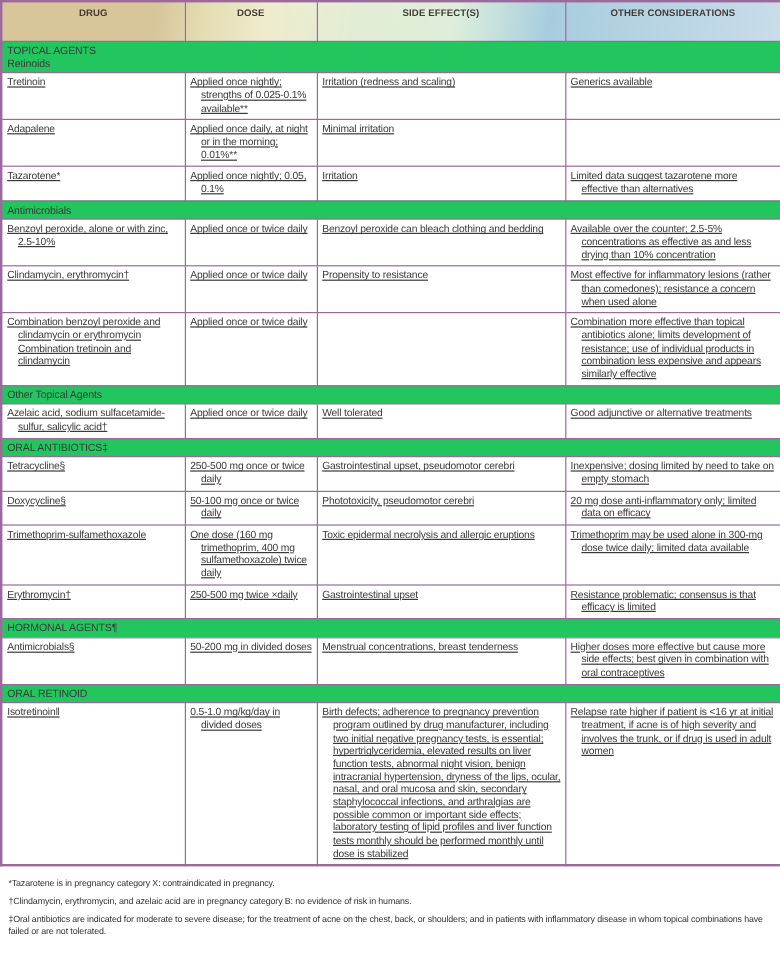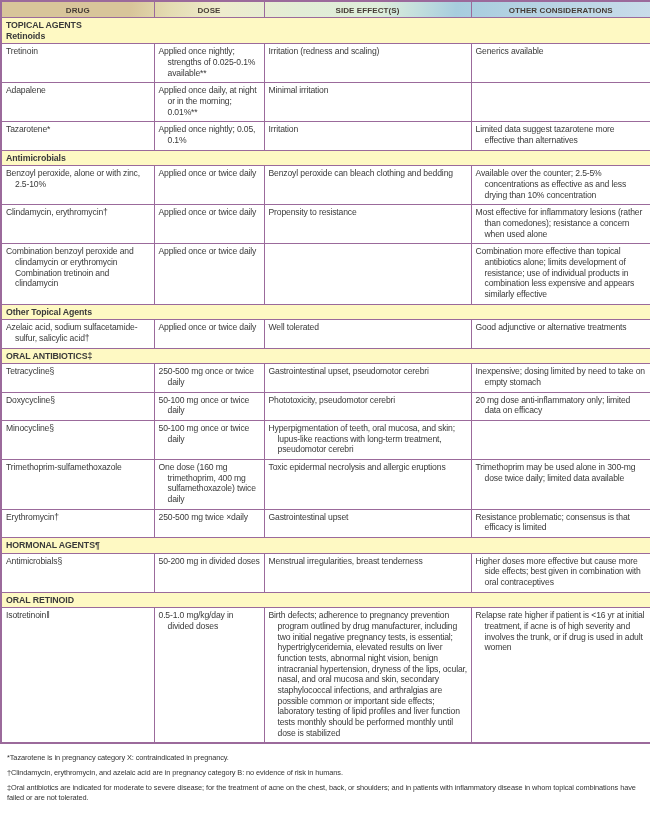--- a/index.html
+++ b/index.html
@@ -41,44 +41,45 @@
       #e4dcb2 26%, #eeeccd 34%,
       #e2edd6 46%, #deeeda 58%,
       #c3dfdd 64%, #a7cdde 70%,
       #b3d2e2 80%, #c9dcea 100%);
   }
   th.col-head {
     font-size: 8px;
     font-weight: bold;
     color: #453c35;
     text-align: center;
-    padding: 4px 2px 2px 2px;
+    padding: 4px 2px 19px 2px;
     letter-spacing: 0.1px;
     background: transparent;
   }
 
   td.cell {
     font-size: 8.6px;
     line-height: 1.24;
     letter-spacing: -0.15px;
     padding: 2px 3px 4px 4px;
     background: #ffffff;
   }
   .hang {
     padding-left: 9px;
     text-indent: -9px;
     white-space: pre-line;
+    text-decoration: underline;
   }
   tr.section-row td {
-    font-weight: bold;
+    font-weight: normal;
     font-size: 8.8px;
     line-height: 1.22;
     letter-spacing: -0.1px;
     padding: 2px 4px 2px 4px;
-    background: #fef9c3;
+    background: #22c55e;
   }
 
   .footnotes {
     padding: 4px 3px 0 2px;
     font-size: 7.4px;
     line-height: 1.34;
     letter-spacing: -0.1px;
     color: #333333;
   }
   .footnote { margin: 5px; }
@@ -251,34 +252,20 @@
           </td>
         <td class="cell">
             <div class="hang">Phototoxicity, pseudomotor cerebri</div>
           </td>
         <td class="cell">
             <div class="hang">20 mg dose anti-inflammatory only; limited data on efficacy</div>
           </td>
       </tr>
       <tr>
         <td class="cell">
-            <div class="hang">Minocycline§</div>
-          </td>
-        <td class="cell">
-            <div class="hang">50-100 mg once or twice daily</div>
-          </td>
-        <td class="cell">
-            <div class="hang">Hyperpigmentation of teeth, oral mucosa, and skin; lupus-like reactions with long-term treatment, pseudomotor cerebri</div>
-          </td>
-        <td class="cell">
-            <div class="hang"></div>
-          </td>
-      </tr>
-      <tr>
-        <td class="cell">
             <div class="hang">Trimethoprim-sulfamethoxazole</div>
           </td>
         <td class="cell">
             <div class="hang">One dose (160 mg trimethoprim, 400 mg sulfamethoxazole) twice daily</div>
           </td>
         <td class="cell">
             <div class="hang">Toxic epidermal necrolysis and allergic eruptions</div>
           </td>
         <td class="cell">
             <div class="hang">Trimethoprim may be used alone in 300-mg dose twice daily; limited data available</div>
@@ -305,21 +292,21 @@
         </td>
       </tr>
       <tr>
         <td class="cell">
             <div class="hang">Antimicrobials§</div>
           </td>
         <td class="cell">
             <div class="hang">50-200 mg in divided doses</div>
           </td>
         <td class="cell">
-            <div class="hang">Menstrual irregularities, breast tenderness</div>
+            <div class="hang">Menstrual concentrations, breast tenderness</div>
           </td>
         <td class="cell">
             <div class="hang">Higher doses more effective but cause more side effects; best given in combination with oral contraceptives</div>
           </td>
       </tr>
 
       <tr class="section-row">
         <td colspan="4">
           <div>ORAL RETINOID</div>
         </td>

